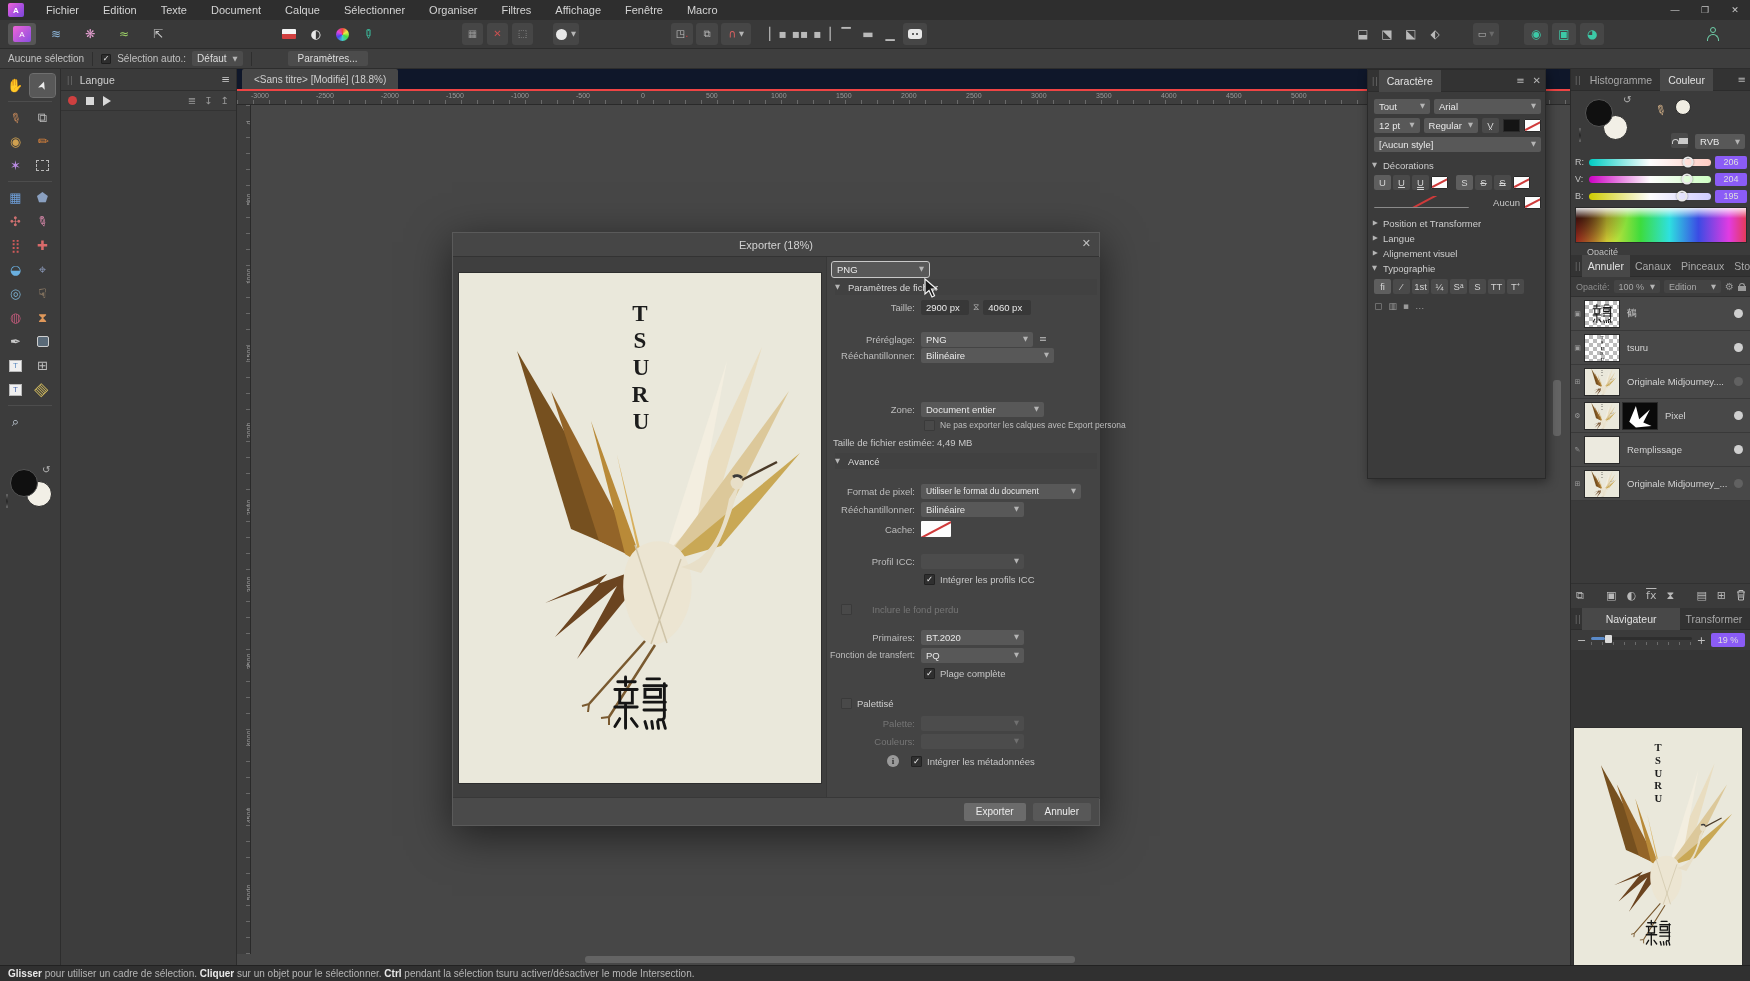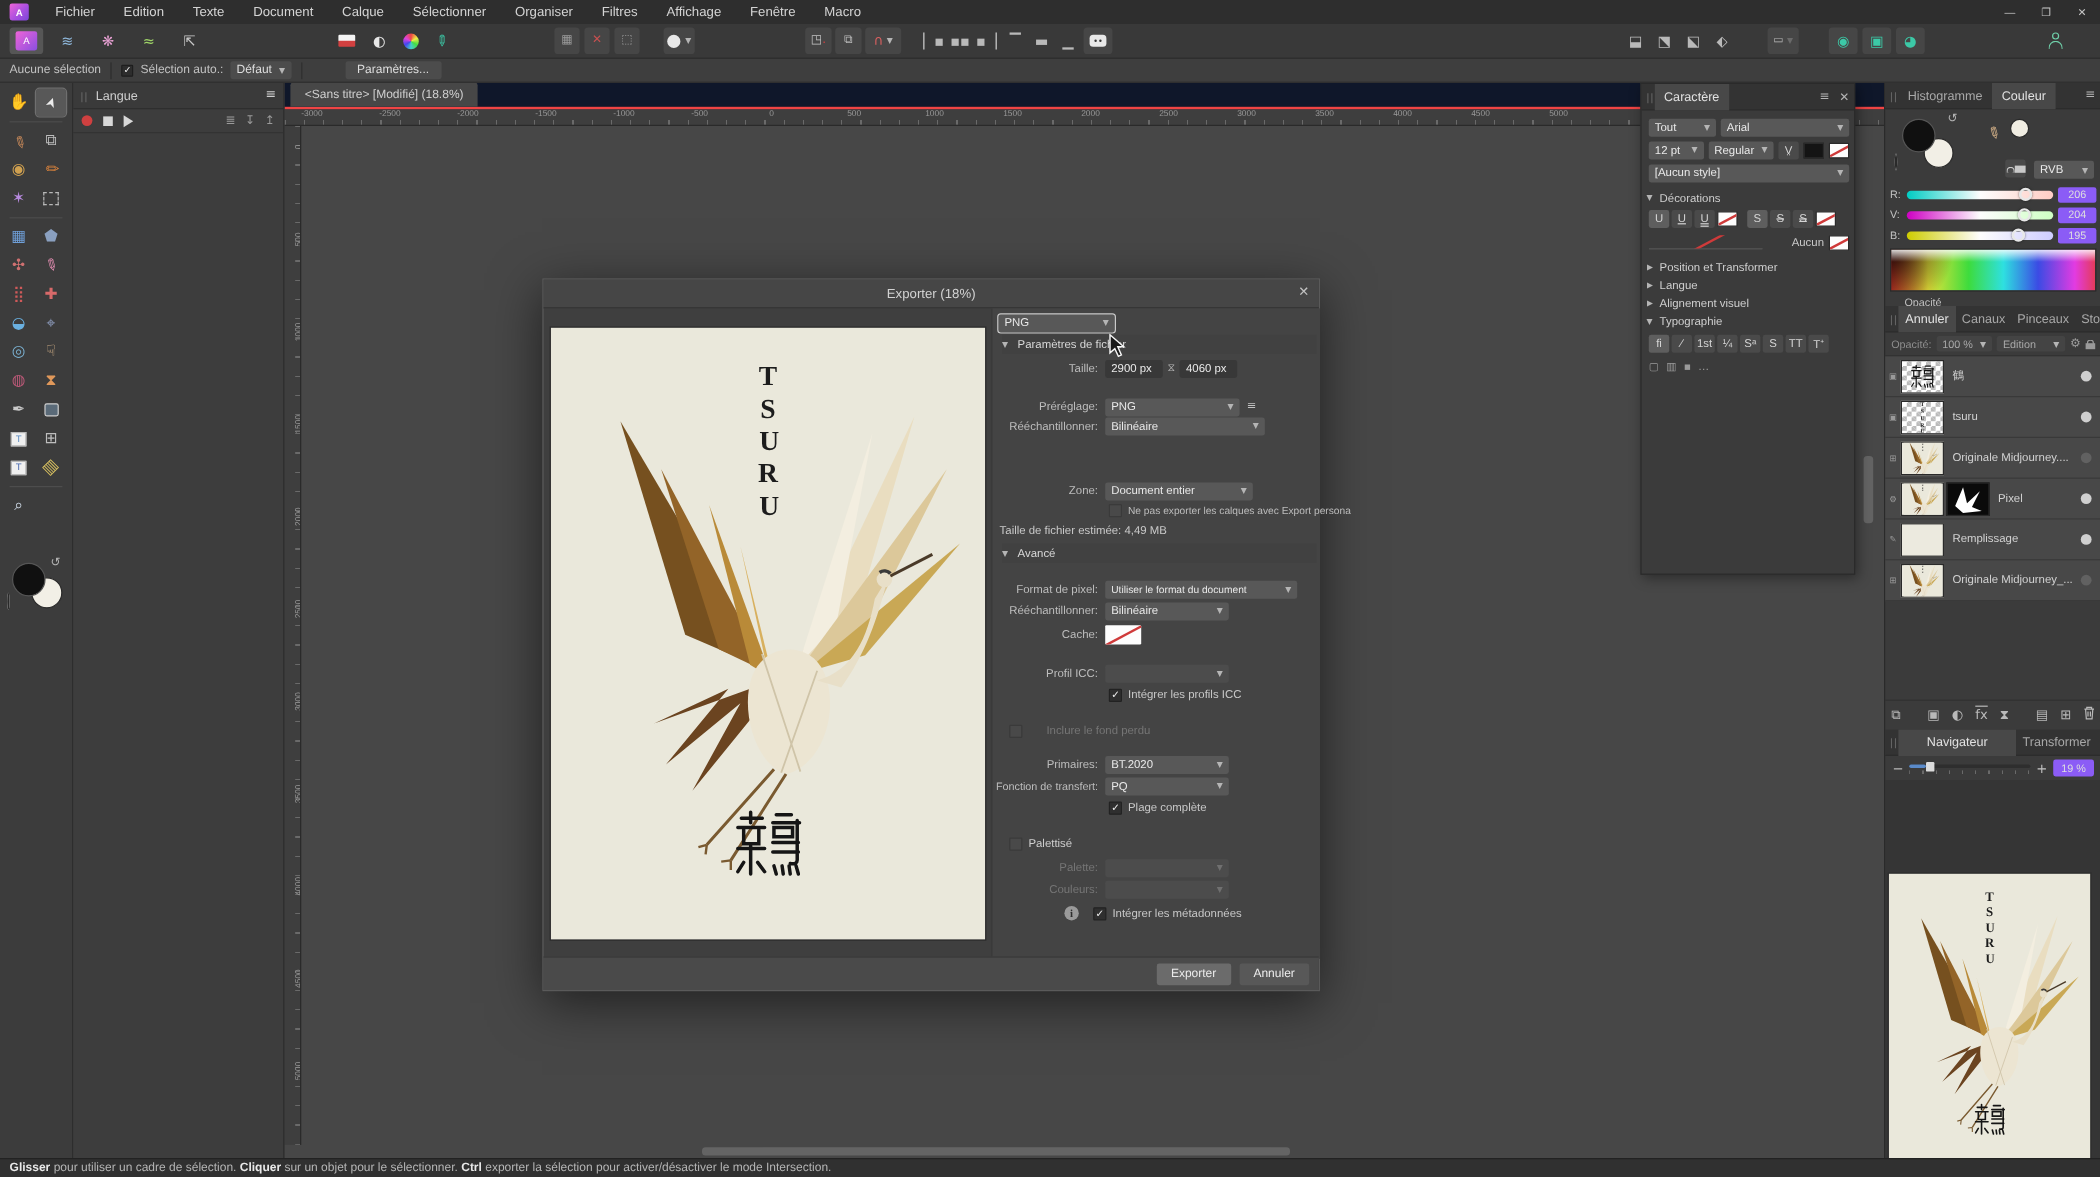--- a/index.html
+++ b/index.html
@@ -891,17 +891,17 @@
       <div id="navprev">
         <svg width="168" height="243" viewBox="0 0 362 510" preserveAspectRatio="none">
             <use href="#poster-art"></use>
           </svg>
       </div>
     </div>
   </div>
 
   <div id="statusbar">
     <span>
-      <b>Glisser</b><span> pour utiliser un cadre de sélection. </span><b>Cliquer</b><span> sur un objet pour le sélectionner. </span><b>Ctrl</b><span> exporter la sélection pour activer/désactiver le mode Intersection.</span>
+      <b>Glisser</b><span> pour utiliser un cadre de sélection. </span><b>Cliquer</b><span> sur un objet pour le sélectionner. </span><b>Ctrl</b><span> pendant la sélection tsuru activer/désactiver le mode Intersection.</span>
     </span>
   </div>
 
 </div>
 
 </body></html>

